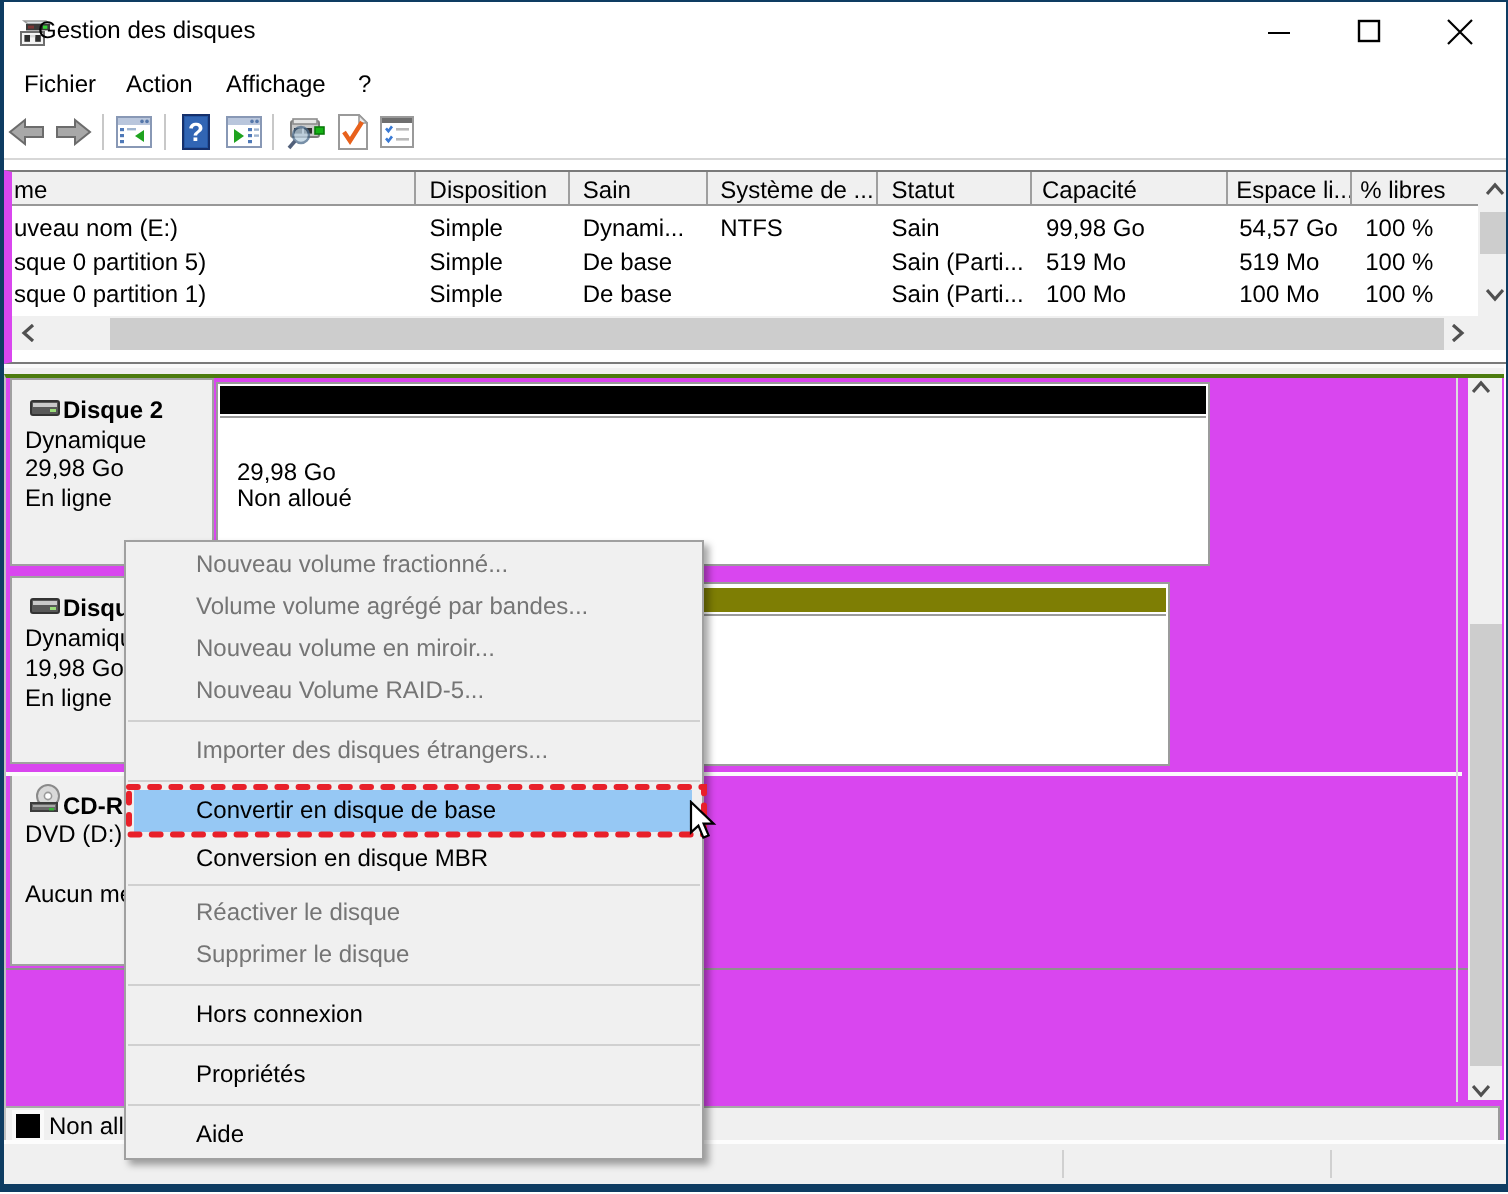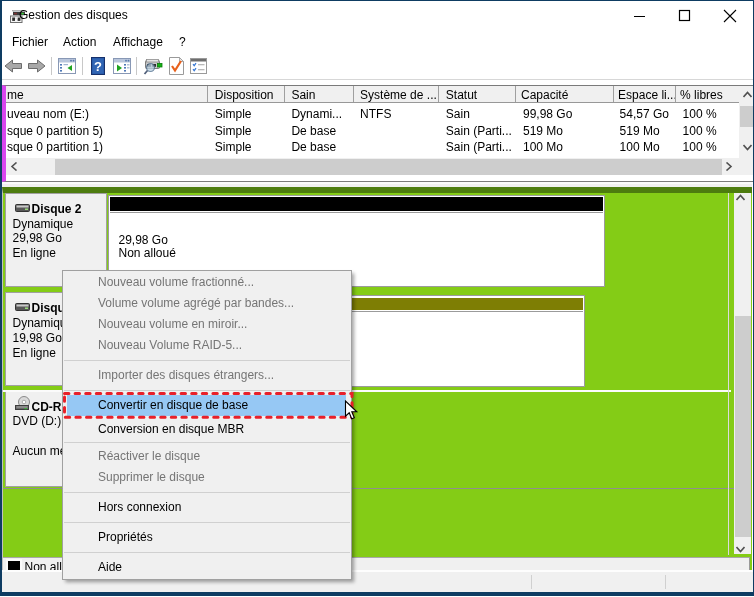--- a/index.html
+++ b/index.html
@@ -187,21 +187,21 @@
       <svg class="abs" style="left:4px;top:57px;" width="9" height="9" viewBox="0 0 9 9">
           <path d="M0.5,2 L4.5,6.5 L8.5,2" fill="none" stroke="#505050" stroke-width="1.6"></path>
         </svg>
     </div>
     <div class="abs" style="left:733px;top:72px;width:17px;height:17px;background:#f0f0f0;"></div>
   </div>
 
   <div class="abs" style="left:2px;top:182px;width:750px;height:1.5px;background:#fafafa;"></div>
   <div class="abs" style="left:2px;top:183.5px;width:750px;height:3px;background:#f0f0f0;"></div>
 
-  <div class="abs" id="diskpane" style="left:2px;top:186.5px;width:749px;height:381.5px;border-top:6px solid #4d7c0f;border-bottom:1px solid #8e8e8e;border-left:1px solid #c0c0c0;background:#84cc16;">
+  <div class="abs" id="diskpane" style="left:2px;top:186.5px;width:749px;height:381.5px;border-top:2px solid #4d7c0f;border-bottom:1px solid #8e8e8e;border-left:1px solid #c0c0c0;background:#d946ef;">
 
     <div class="abs" style="left:1.5px;top:0px;width:100px;height:92px;border:1px solid #a0a0a0;background:#f0f0f0;">
       <svg class="abs" style="left:9px;top:10px;" width="15" height="8" viewBox="0 0 15 8">
         <rect x="0.5" y="0.5" width="14" height="7" rx="1" fill="#585858" stroke="#333" stroke-width="1"></rect>
         <rect x="1.5" y="1.5" width="12" height="2" fill="#c9c9c9"></rect>
         <rect x="10" y="4.5" width="3" height="1.5" fill="#9adb7a"></rect>
       </svg>
       <span class="abs" style="left:26px;top:8px;font-weight:bold;">Disque 2</span>
       <span class="abs" style="left:7px;top:23px;">Dynamique</span>
       <span class="abs" style="left:7px;top:37.5px;">29,98 Go</span>

